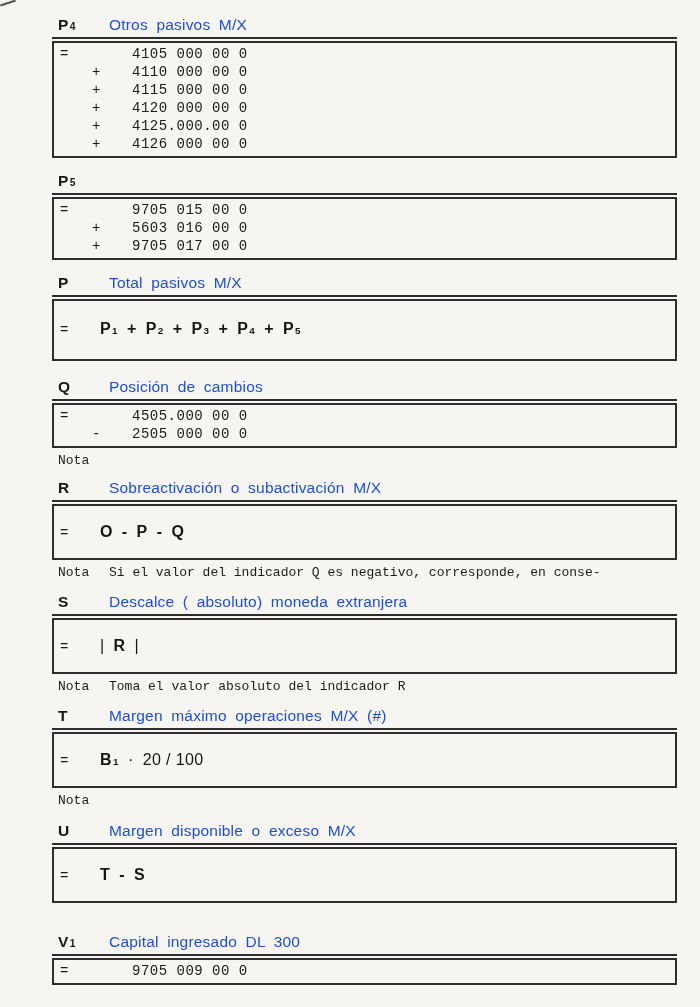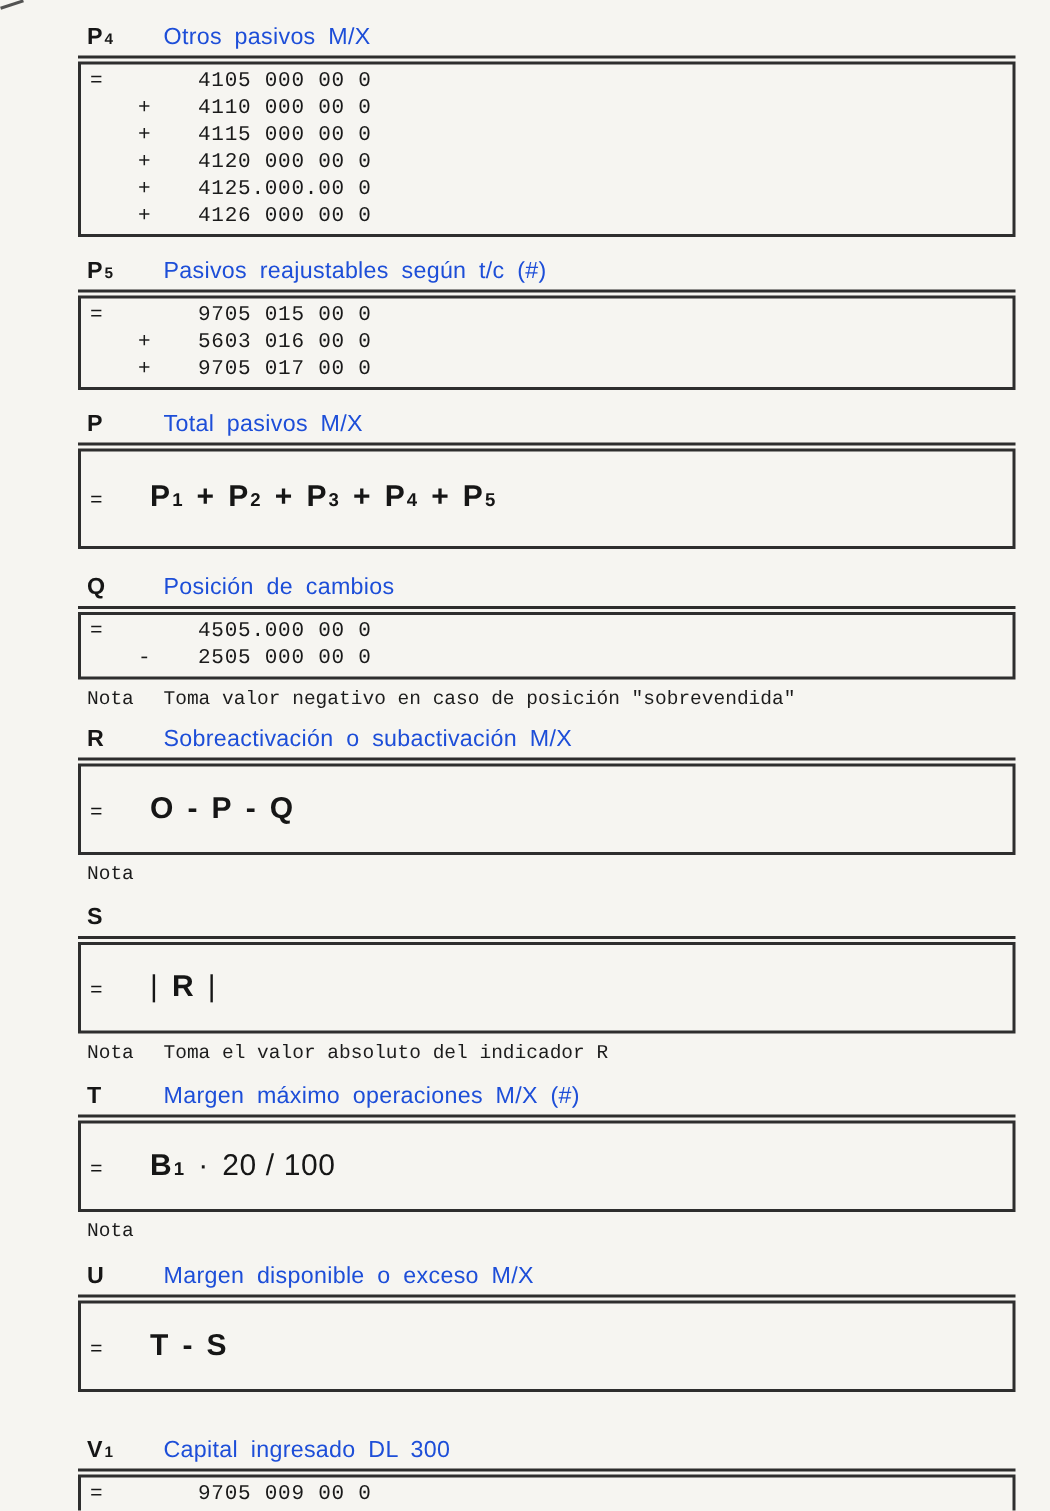--- a/index.html
+++ b/index.html
@@ -53,21 +53,21 @@
     font-family:"Liberation Mono", monospace;
     font-size:14px;line-height:18px;color:#1a1a1a;
   }
   .op{flex:0 0 78px;box-sizing:border-box;padding-left:6px;}
   .op-plus{padding-left:38px;}
   .code{white-space:pre;letter-spacing:.5px;}
 
   .frow{display:flex;align-items:baseline;}
   .frow .op{flex:0 0 46px;font-family:"Liberation Mono", monospace;font-size:14px;}
   .formula{display:flex;align-items:baseline;}
-  .tok{font-size:20px;margin-right:9px;letter-spacing:.4px;}
+  .tok{font-size:16px;margin-right:9px;letter-spacing:.4px;}
   .tok.b{font-weight:bold;}
   .tok .sub{font-size:.62em;margin-left:1px;}
 
   .note{
     display:flex;align-items:center;
     margin-top:5px;padding-left:6px;
     font-family:"Liberation Mono", monospace;
     font-size:13px;line-height:15.5px;color:#1c1c1c;
   }
   .note-lbl{flex:0 0 51px;}
@@ -106,21 +106,20 @@
         </div>
         <div class="crow">
           <span class="op op-plus">+</span>
           <span class="code">4126 000 00 0</span>
         </div>
       </div>
     </section>
     <section class="section sec-p5">
       <div class="hdr">
         <span class="lbl"><span>P</span><span class="sub">5</span></span>
-        <span class="ttl">Pasivos reajustables según t/c (#)</span>
       </div>
       <div class="box box-codes">
         <div class="crow">
           <span class="op op-eq">=</span>
           <span class="code">9705 015 00 0</span>
         </div>
         <div class="crow">
           <span class="op op-plus">+</span>
           <span class="code">5603 016 00 0</span>
         </div>
@@ -162,23 +161,20 @@
           <span class="op op-eq">=</span>
           <span class="code">4505.000 00 0</span>
         </div>
         <div class="crow">
           <span class="op op-plus">-</span>
           <span class="code">2505 000 00 0</span>
         </div>
       </div>
       <div class="note">
         <span class="note-lbl">Nota</span>
-        <span class="note-txt">
-          <div>Toma valor negativo en caso de posición "sobrevendida"</div>
-        </span>
       </div>
     </section>
     <section class="section sec-r">
       <div class="hdr">
         <span class="lbl"><span>R</span></span>
         <span class="ttl">Sobreactivación o subactivación M/X</span>
       </div>
       <div class="box box-formula">
         <div class="frow">
           <span class="op">=</span>
@@ -187,26 +183,28 @@
             <span class="tok b"><span>-</span></span>
             <span class="tok b"><span>P</span></span>
             <span class="tok b"><span>-</span></span>
             <span class="tok b"><span>Q</span></span>
           </span>
         </div>
       </div>
       <div class="note">
         <span class="note-lbl">Nota</span>
         <span class="note-txt">
+          <div>Si el valor del indicador Q es negativo, corresponde, en conse-</div>
         </span>
       </div>
     </section>
     <section class="section sec-s">
       <div class="hdr">
         <span class="lbl"><span>S</span></span>
+        <span class="ttl">Descalce ( absoluto) moneda extranjera</span>
       </div>
       <div class="box box-formula">
         <div class="frow">
           <span class="op">=</span>
           <span class="formula">
             <span class="tok"><span>|</span></span>
             <span class="tok b"><span>R</span></span>
             <span class="tok"><span>|</span></span>
           </span>
         </div>

